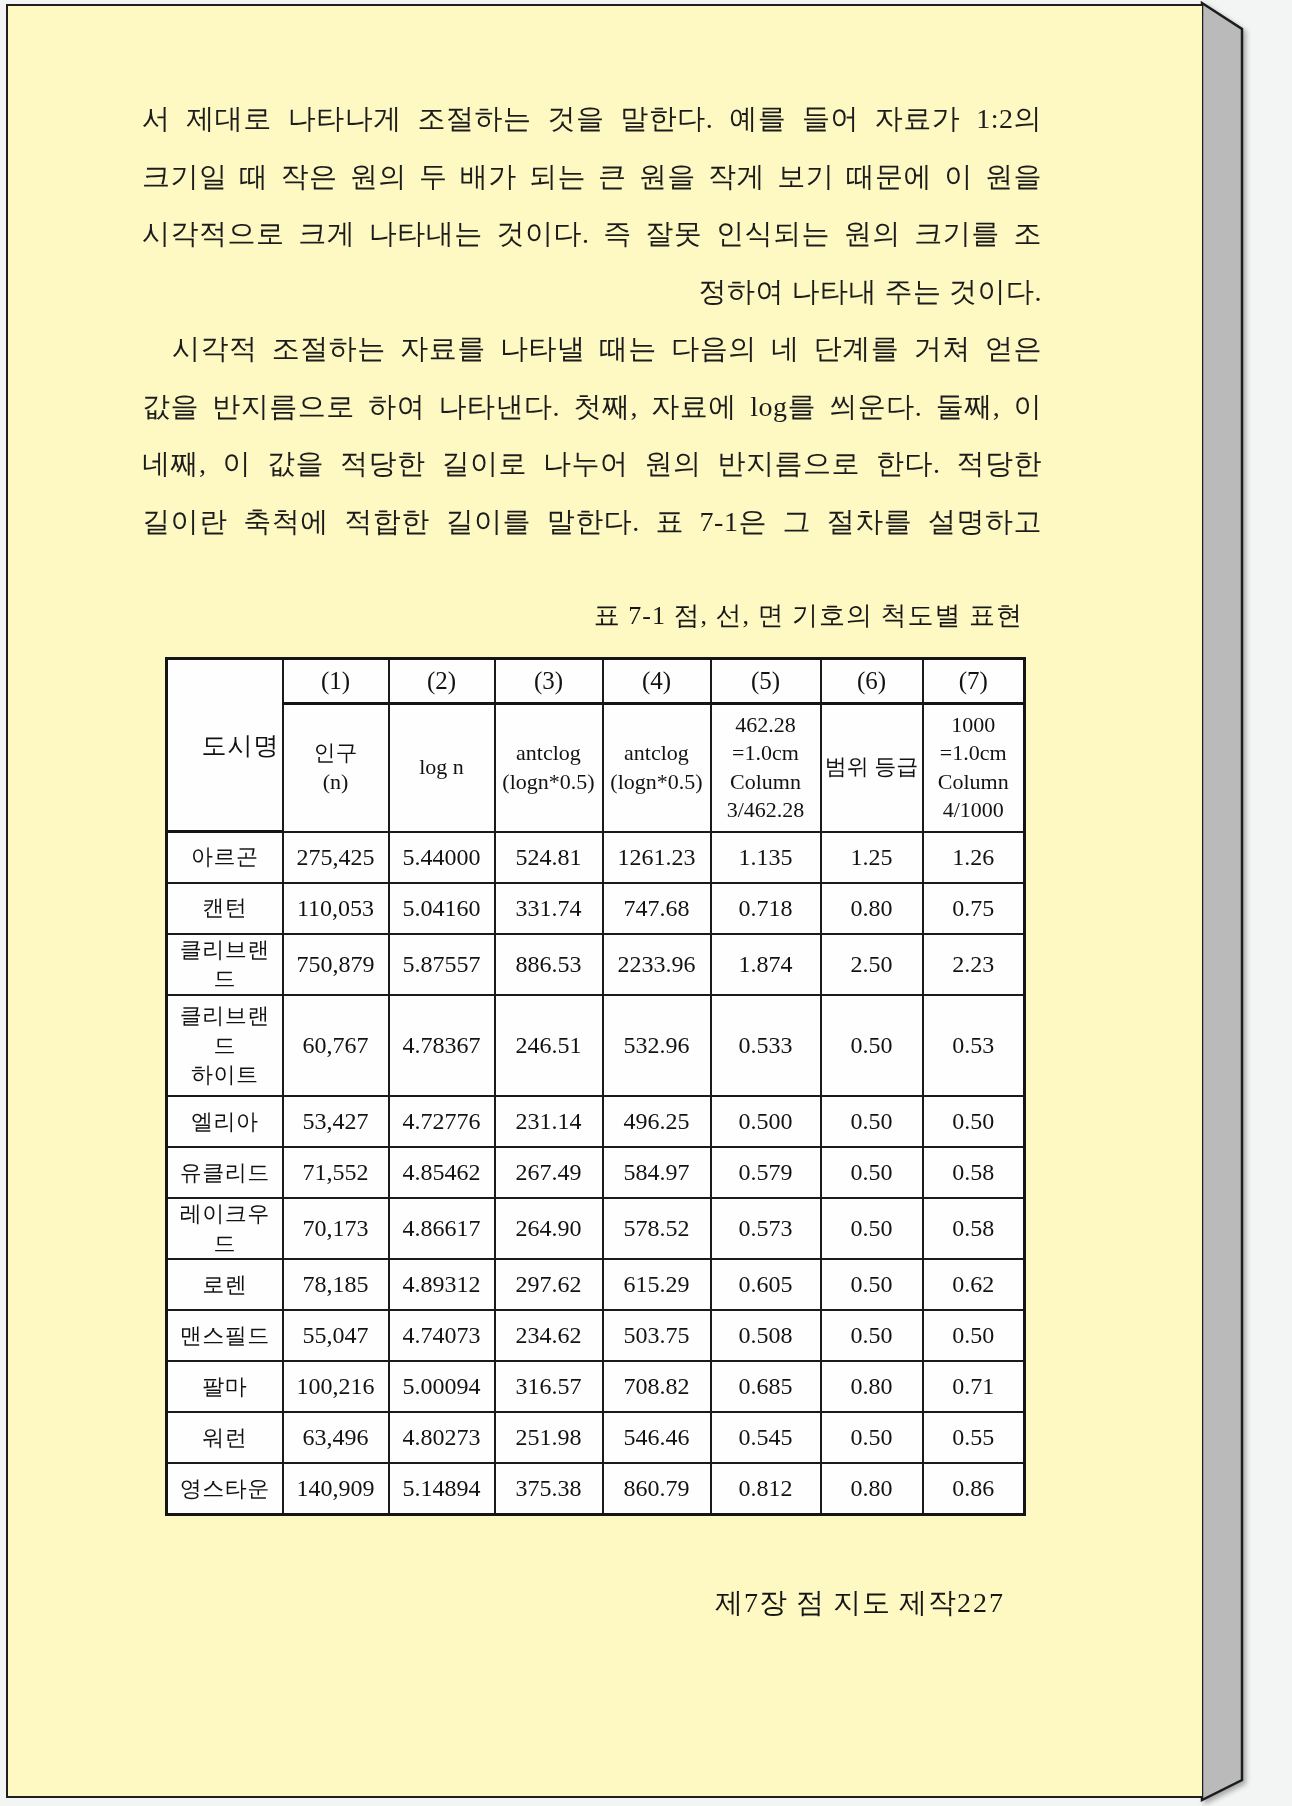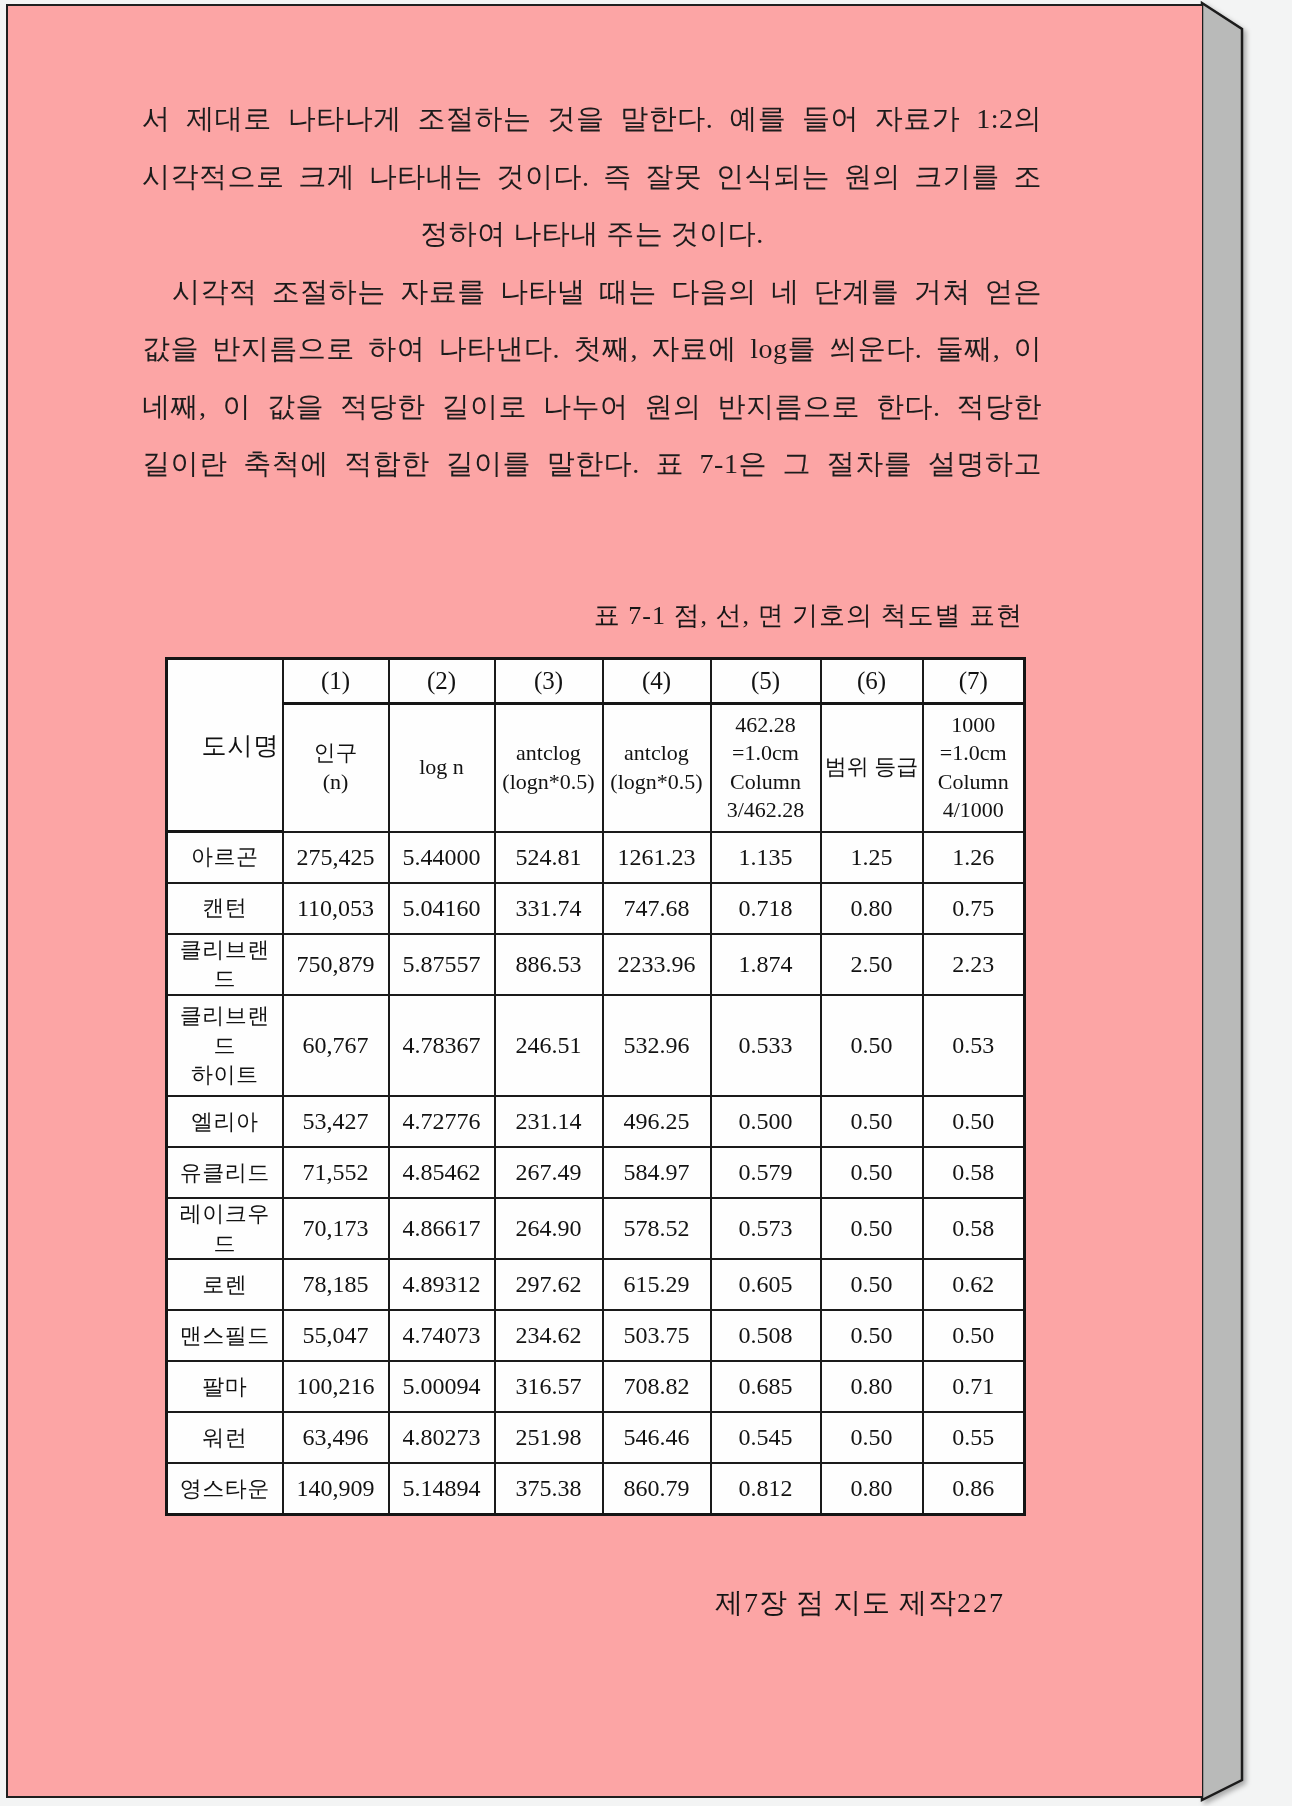--- a/index.html
+++ b/index.html
@@ -3,31 +3,31 @@
 <meta charset="utf-8">
 <style>
   html,body{margin:0;padding:0;}
   body{
     width:1292px;height:1806px;position:relative;
     background:#f3f4f4;overflow:hidden;
     font-family:"Liberation Serif","DejaVu Serif",serif;
   }
   .page{
     position:absolute;left:6px;top:4px;width:1196px;height:1794px;
-    background:#fca5a5;
+    background:#fef9c3;
     border-top:2px solid #1f1f1f;border-left:2px solid #1f1f1f;border-bottom:2px solid #1f1f1f;
     box-sizing:border-box;
   }
   .spine-svg{position:absolute;left:1198px;top:0;width:60px;height:1806px;pointer-events:none;}
   
   .body-text{
     position:absolute;left:134px;top:84px;width:900px;
     font-size:28px;color:#1c1c1c;letter-spacing:0.5px;
   }
-  .bline{height:57.5px;line-height:57.5px;white-space:nowrap;text-align:center;}
+  .bline{height:57.5px;line-height:57.5px;white-space:nowrap;text-align:right;}
   .bline.j{white-space:normal;text-align:justify;text-align-last:justify;}
   .bline.ind{text-indent:30px;}
   
   .table-title{
     position:absolute;left:157px;top:592px;width:858px;
     text-align:right;font-size:26px;color:#161616;letter-spacing:1px;
   }
   
   table.dtable{
     position:absolute;left:157px;top:651px;width:858px;
@@ -56,20 +56,21 @@
 <body>
 
 <svg class="spine-svg" viewBox="0 0 60 1806">
   <polygon points="4,3 44,29 44,1780 4,1800" fill="#b9bab9" stroke="#1c1c1c" stroke-width="2.5" style="filter:drop-shadow(3px 3px 2.5px rgba(0,0,0,0.30))"></polygon>
 </svg>
 
 <div class="page">
 
   <div class="body-text">
       <div class="bline j">서 제대로 나타나게 조절하는 것을 말한다. 예를 들어 자료가 1:2의</div>
+      <div class="bline j">크기일 때 작은 원의 두 배가 되는 큰 원을 작게 보기 때문에 이 원을</div>
       <div class="bline j">시각적으로 크게 나타내는 것이다. 즉 잘못 인식되는 원의 크기를 조</div>
       <div class="bline">정하여 나타내 주는 것이다.</div>
       <div class="bline j ind">시각적 조절하는 자료를 나타낼 때는 다음의 네 단계를 거쳐 얻은</div>
       <div class="bline j">값을 반지름으로 하여 나타낸다. 첫째, 자료에 log를 씌운다. 둘째, 이</div>
       <div class="bline j">네째, 이 값을 적당한 길이로 나누어 원의 반지름으로 한다. 적당한</div>
       <div class="bline j">길이란 축척에 적합한 길이를 말한다. 표 7-1은 그 절차를 설명하고</div>
     </div>
 
   <div class="table-title">표 7-1  점, 선, 면 기호의 척도별 표현</div>
 

